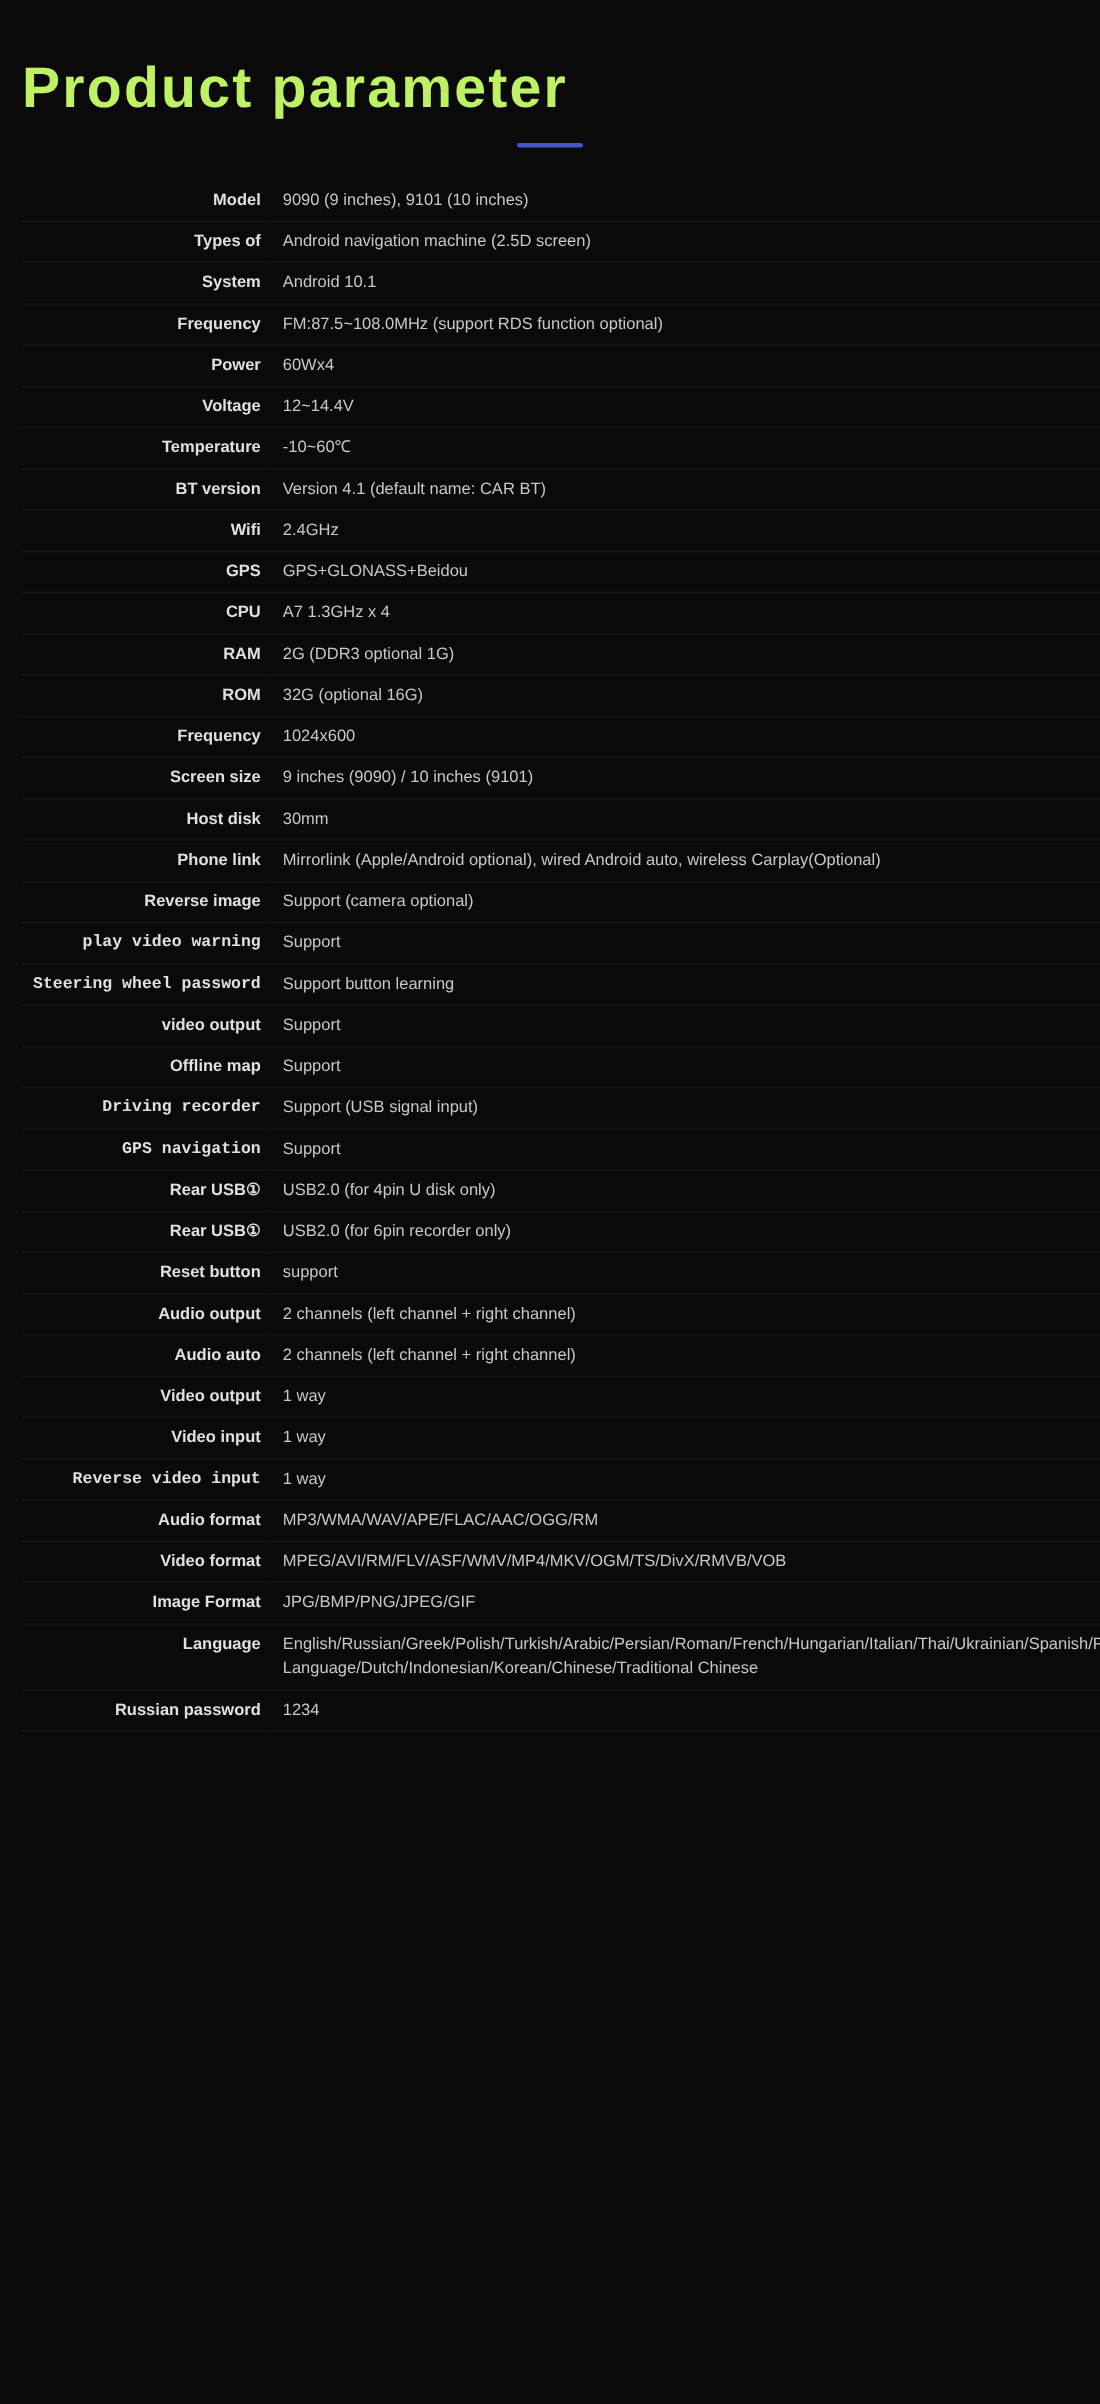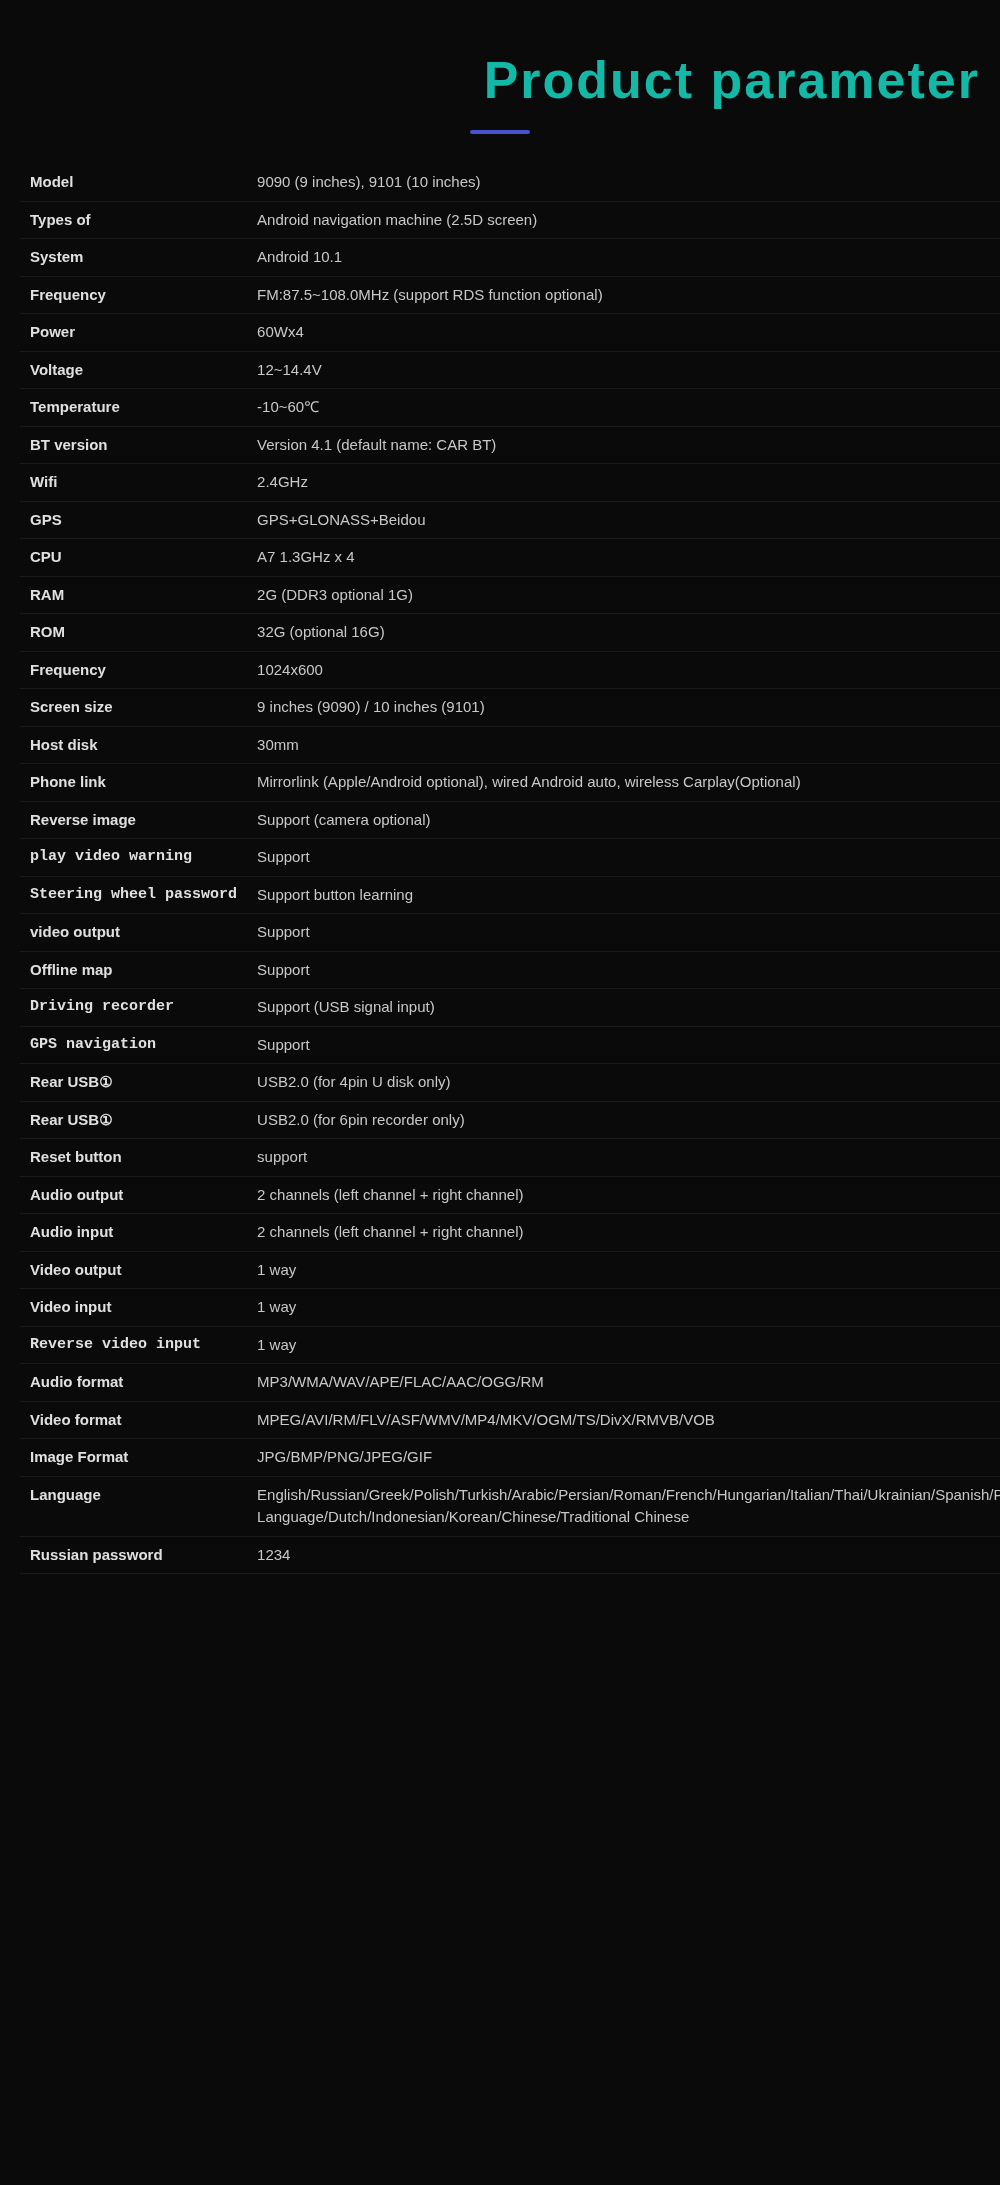--- a/index.html
+++ b/index.html
@@ -14,24 +14,24 @@
       font-family: Arial, sans-serif;
       width: 1000px;
       min-height: 2185px;
     }
 
     .page-container {
       padding: 20px 20px 40px 20px;
     }
 
     .page-title {
-      text-align: right;
+      text-align: left;
       font-size: 52px;
       font-weight: bold;
-      color: #14b8a6;
+      color: #bef264;
       padding: 30px 0 20px 0;
       letter-spacing: 2px;
     }
 
     .title-underline {
       display: flex;
       justify-content: center;
       margin-bottom: 30px;
     }
 
@@ -52,21 +52,21 @@
     }
 
     .params-table td {
       padding: 7px 10px;
       vertical-align: top;
       font-size: 15px;
       line-height: 1.5;
     }
 
     .label-cell {
-      text-align: left;
+      text-align: right;
       font-weight: bold;
       color: #e0e0e0;
       white-space: nowrap;
       width: 200px;
       padding-right: 15px;
     }
 
     .value-cell {
       color: #c8c8c8;
     }
@@ -193,21 +193,21 @@
         </tr>
         <tr>
           <td class="label-cell">Reset button</td>
           <td class="value-cell">support</td>
         </tr>
         <tr>
           <td class="label-cell">Audio output</td>
           <td class="value-cell">2 channels (left channel + right channel)</td>
         </tr>
         <tr>
-          <td class="label-cell">Audio input</td>
+          <td class="label-cell">Audio auto</td>
           <td class="value-cell">2 channels (left channel + right channel)</td>
         </tr>
         <tr>
           <td class="label-cell">Video output</td>
           <td class="value-cell">1 way</td>
         </tr>
         <tr>
           <td class="label-cell">Video input</td>
           <td class="value-cell">1 way</td>
         </tr>

